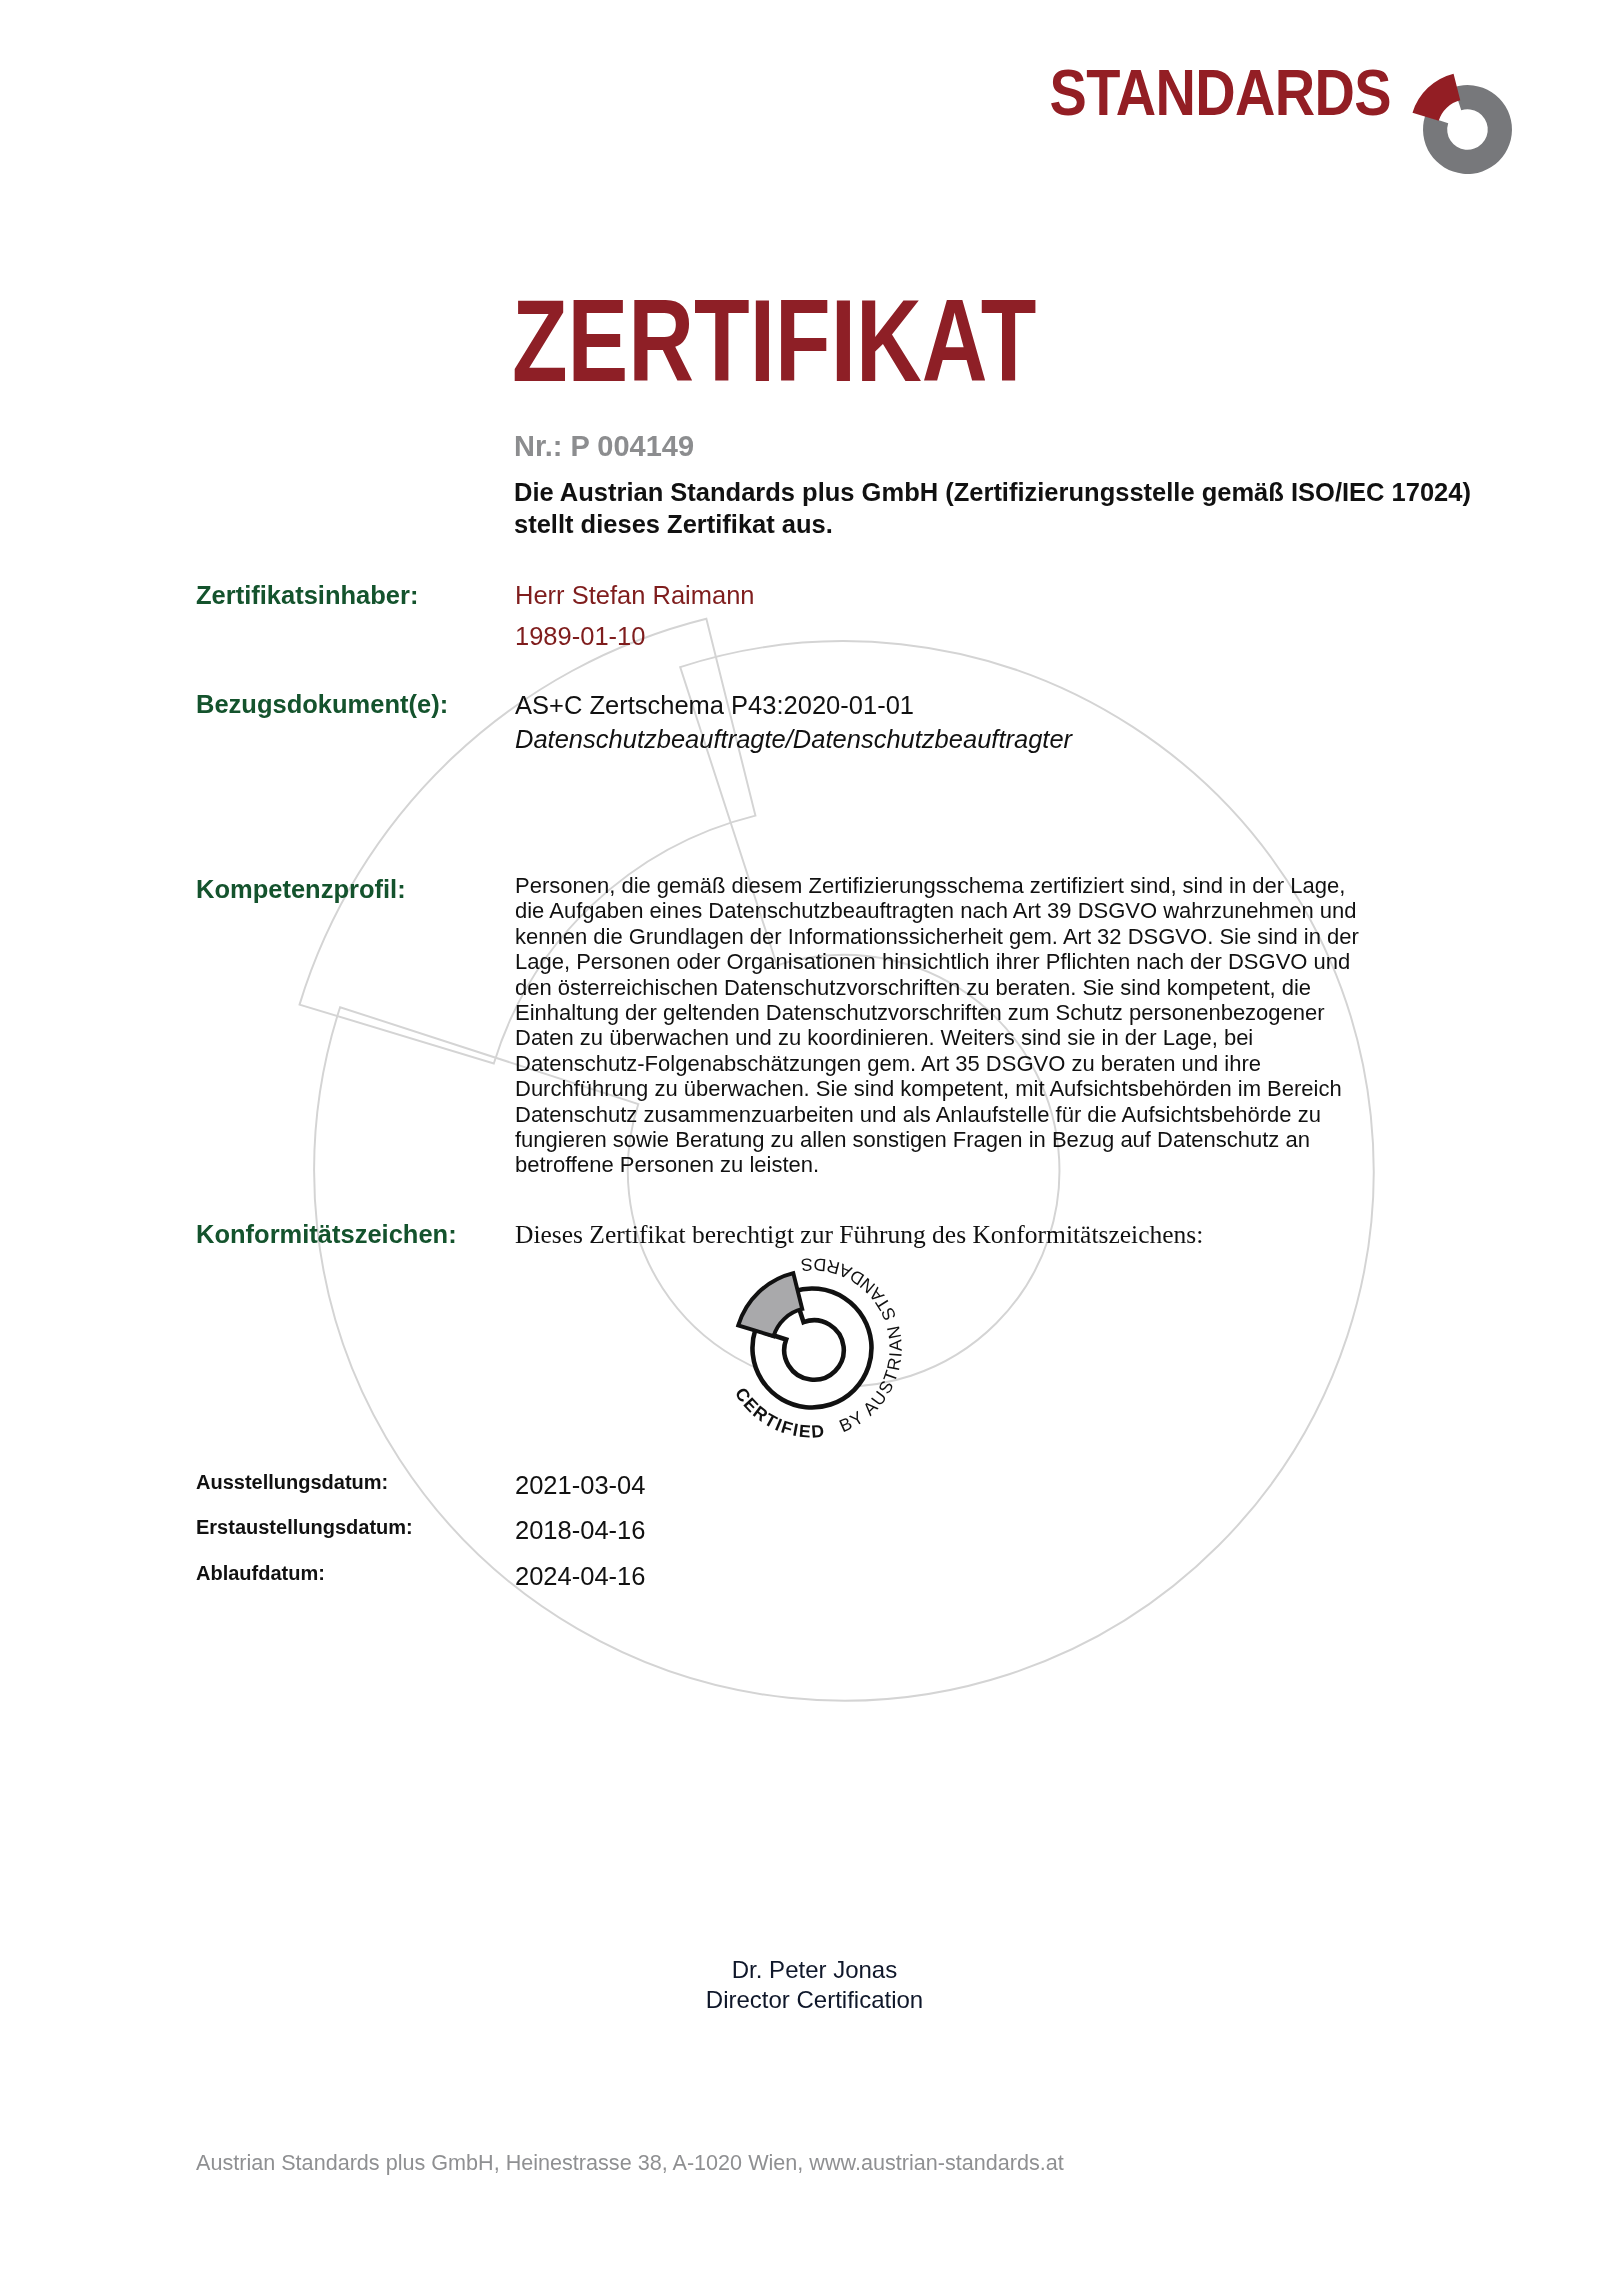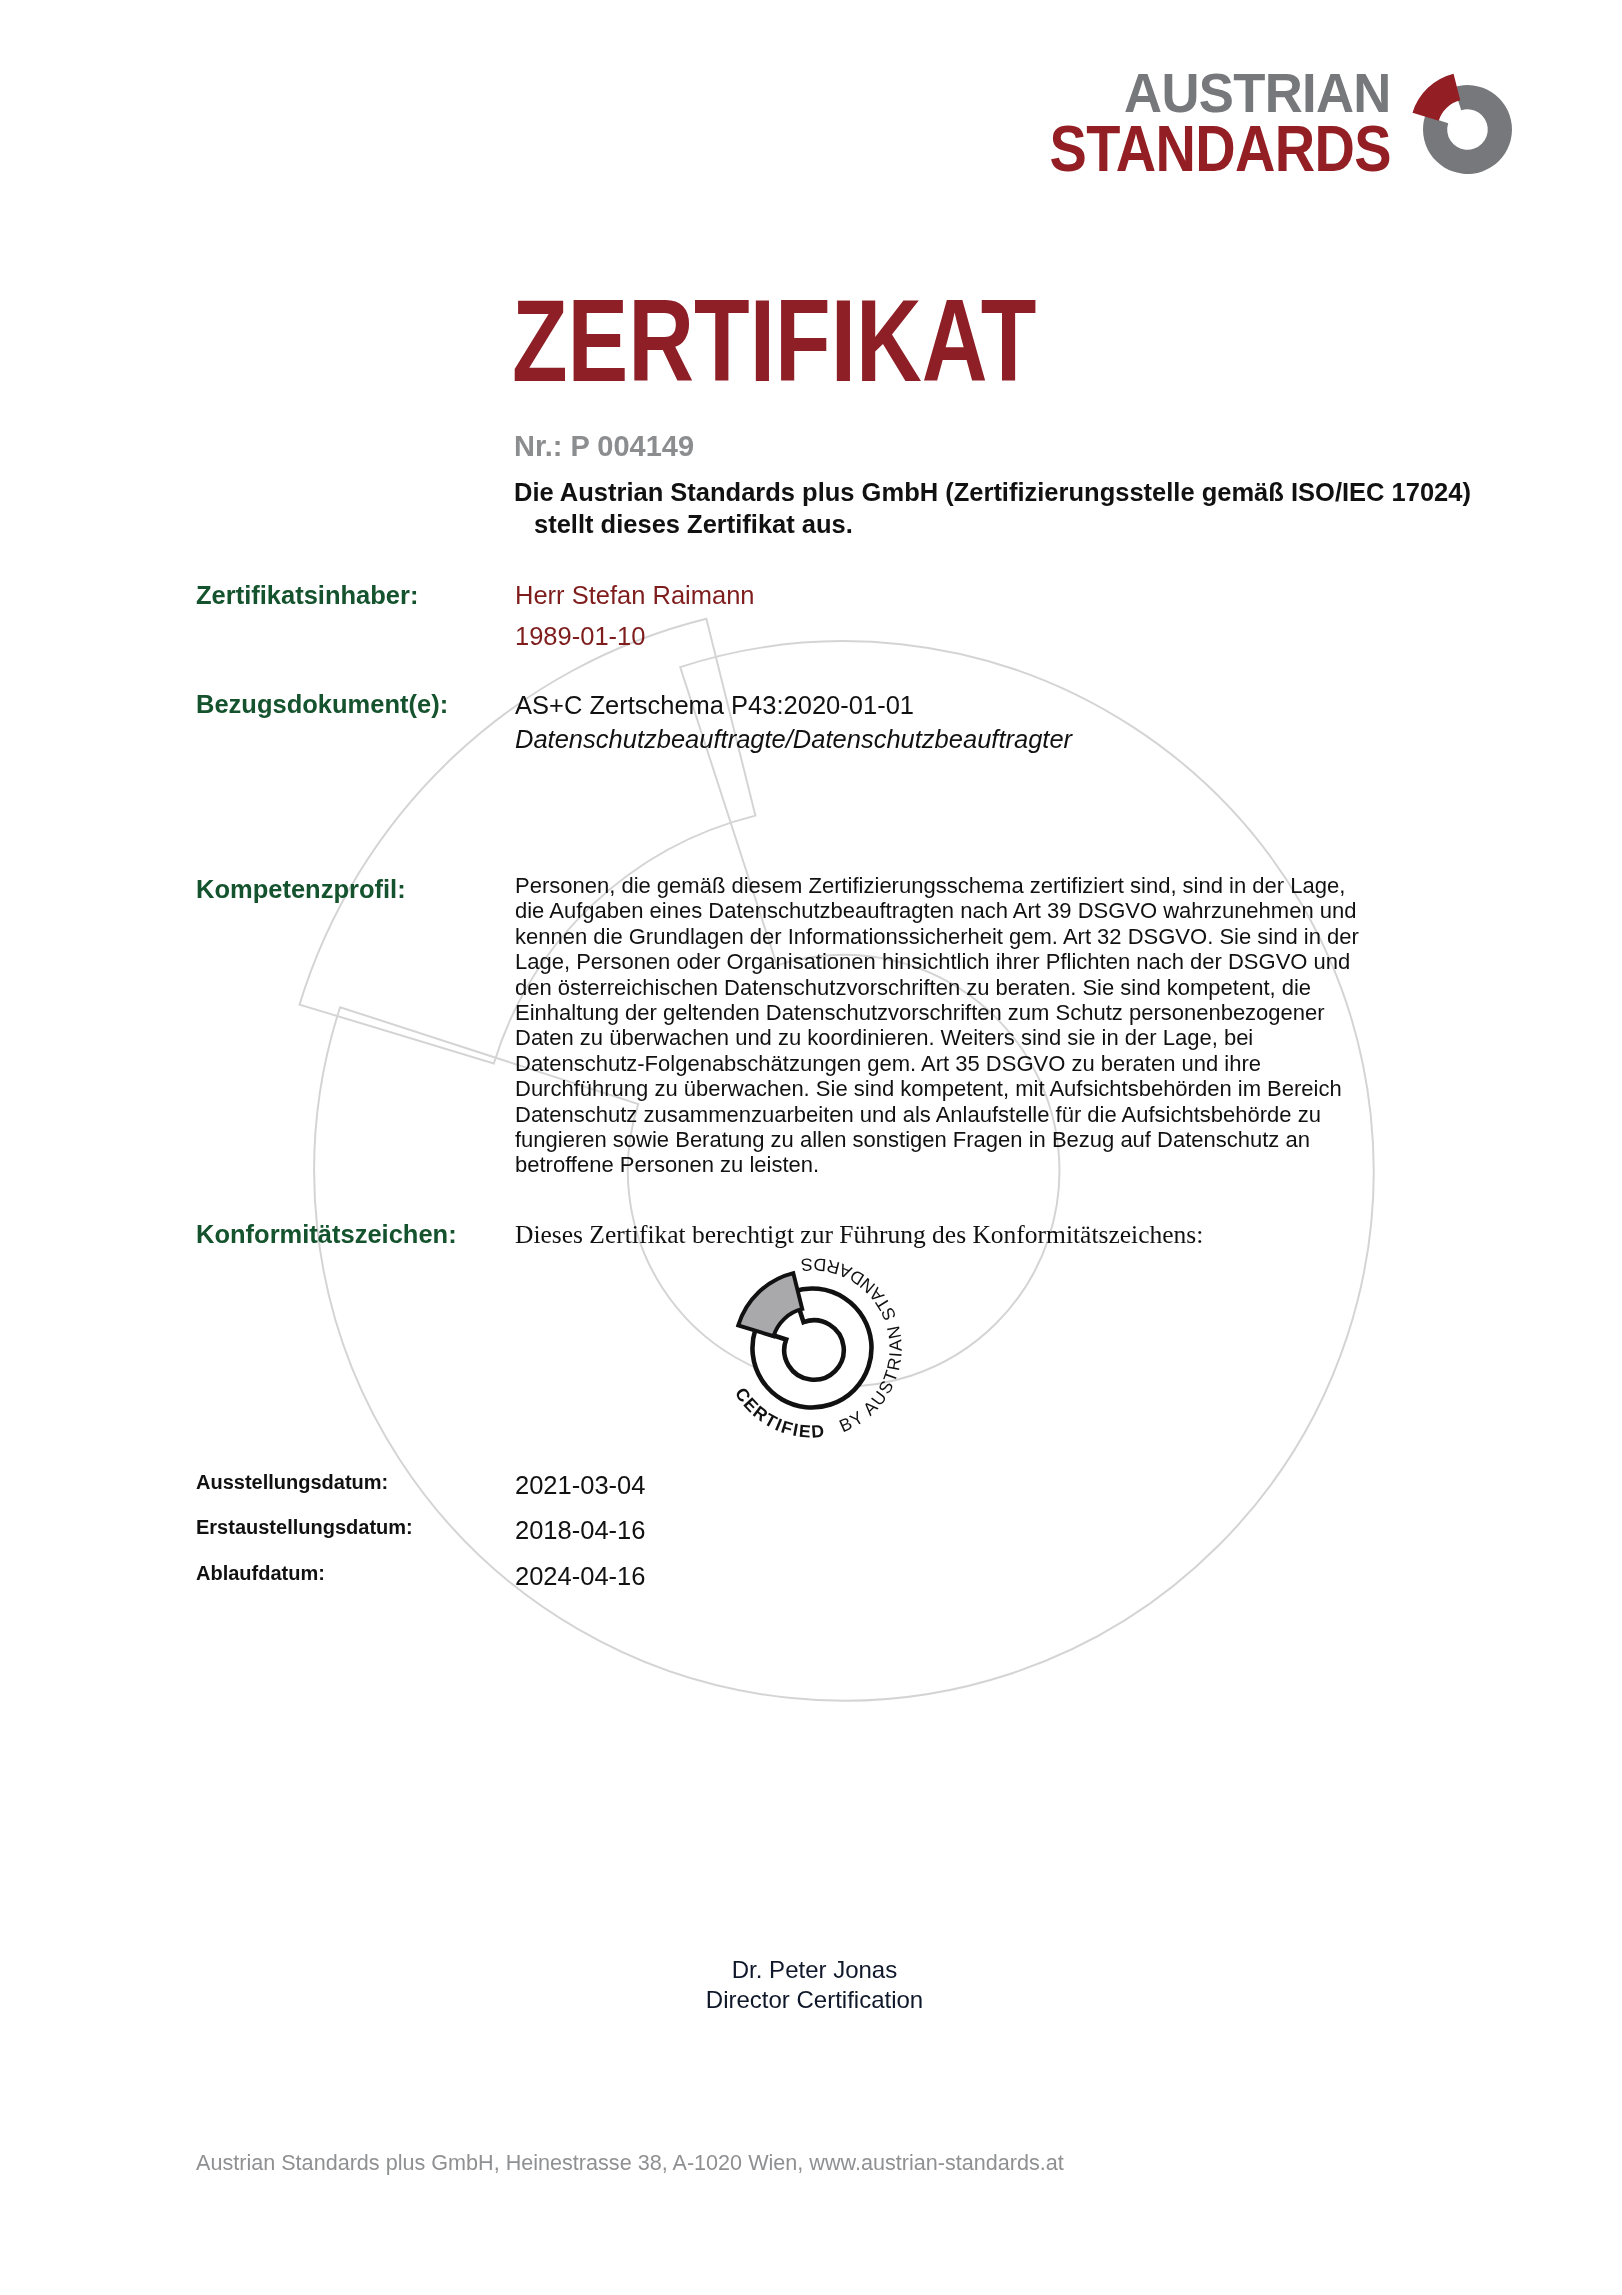--- a/index.html
+++ b/index.html
@@ -59,40 +59,37 @@
 <div class="page">
 
   <svg class="watermark-svg" width="1622" height="2295" viewBox="0 0 2480 3509" aria-hidden="true">
     <g transform="translate(1290 1790)" fill="none" stroke="#d4d4d4" stroke-width="3">
       <path d="M -250 -770 A 810 810 0 1 1 -770 -250 L -314 -102 A 330 330 0 1 0 -102 -314 Z"></path>
       <path d="M -210 -844 A 870 870 0 0 0 -832 -254 L -535 -164 A 560 560 0 0 1 -135 -543 Z"></path>
     </g>
   </svg>
 
   <div class="abs" style="right:231px;top:65px;">
-    <div style="text-align:right;">
-      <span class="logo-word-top">AUSTRIAN</span>
-    </div>
     <div style="text-align:right;margin-top:-5.2px;">
       <span class="logo-word-bottom">STANDARDS</span>
     </div>
   </div>
   <svg class="abs" style="left:1389px;top:51px;" width="157" height="157" viewBox="-120 -120 240 240" aria-hidden="true">
     <path fill="#77787b" d="M -21 -64.7 A 68 68 0 1 1 -64.7 -21 L -29.5 -9.6 A 31 31 0 1 0 -9.6 -29.5 Z"></path>
     <path fill="#931e24" d="M -21.3 -85.4 A 88 88 0 0 0 -84.1 -25.7 L -44 -13.4 A 46 46 0 0 1 -11.1 -44.6 Z"></path>
   </svg>
 
   <div class="abs" style="left:512px;top:283px;">
     <span class="doc-title">ZERTIFIKAT</span>
   </div>
 
   <div class="abs cert-number" style="left:514px;top:430px;">Nr.: P 004149</div>
 
   <div class="abs intro-line" style="left:514px;top:476px;">Die Austrian Standards plus GmbH (Zertifizierungsstelle gemäß ISO/IEC 17024)</div>
-  <div class="abs intro-line" style="left:514px;top:508px;margin-left:20px;">stellt dieses Zertifikat aus.</div>
+  <div class="abs intro-line" style="left:514px;top:508px;">stellt dieses Zertifikat aus.</div>
 
   <div class="abs label" style="left:196px;top:581px;">Zertifikatsinhaber:</div>
   <div class="abs value" style="left:515px;top:581px;">Herr Stefan Raimann</div>
   <div class="abs value" style="left:515px;top:622px;">1989-01-10</div>
 
   <div class="abs label" style="left:196px;top:690px;">Bezugsdokument(e):</div>
   <div class="abs ref-value" style="left:515px;top:688px;">
     <span>AS+C Zertschema P43:2020-01-01 </span><span class="ref-italic">Datenschutzbeauftragte/Datenschutzbeauftragter</span>
   </div>
 

